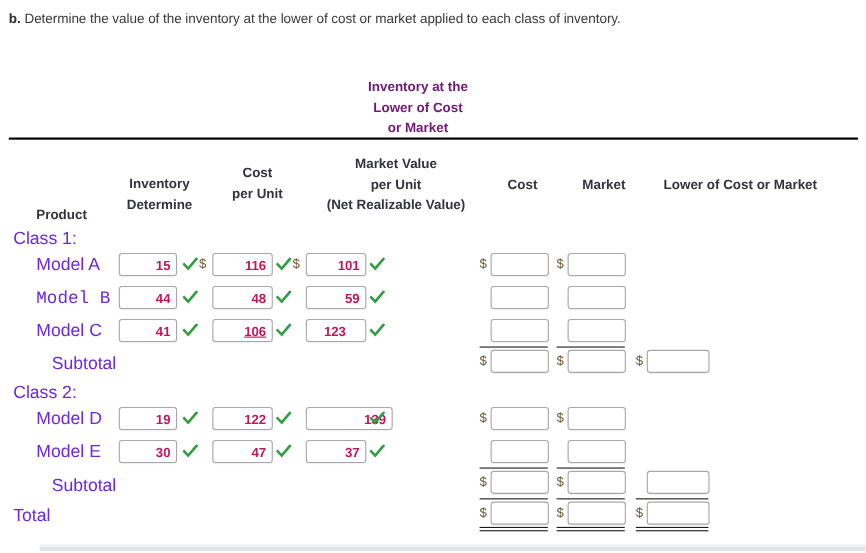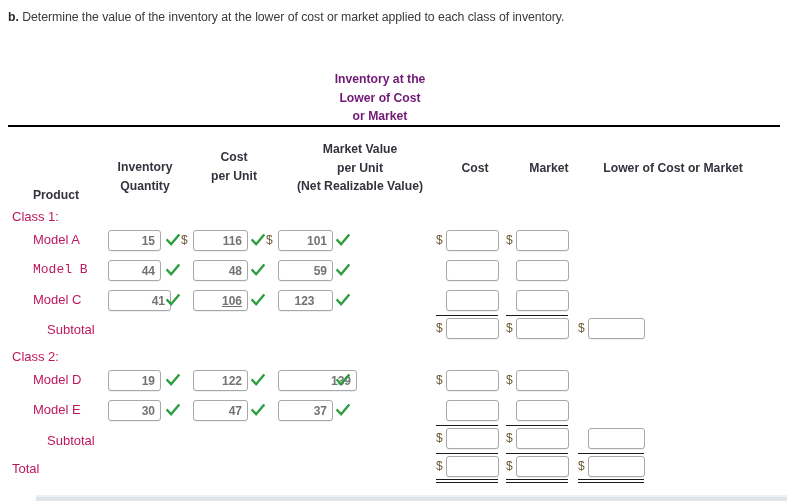--- a/index.html
+++ b/index.html
@@ -45,40 +45,40 @@
   .ch-product{left:14px;top:186px;width:84px;}
   .ch-qty{left:100px;top:158px;width:90px;}
   .ch-cost-unit{left:192px;top:148px;width:84px;}
   .ch-mkt-unit{left:272px;top:140px;width:176px;}
   .ch-cost{left:438px;top:159px;width:74px;}
   .ch-market{left:512px;top:159px;width:74px;}
   .ch-lcm{left:588px;top:159px;width:170px;}
 
   
   .rowlabel{
-    position:absolute;font-size:13px;color:#be185d;
+    position:absolute;font-size:16px;color:#6d28d9;
     white-space:nowrap;
   }
   .lbl-class{left:12px;}
   .lbl-model{left:33px;}
   .lbl-sub{left:47px;}
   .lbl-total{left:12px;}
 
   
   .box{
     position:absolute;
     box-sizing:border-box;
     height:21px;
     border:1px solid #a8a8a8;
     border-radius:3px;
     background:#ffffff;
     font-family:"Liberation Sans","DejaVu Sans",sans-serif;
     font-size:12px;
     font-weight:bold;
-    color:#737373;
+    color:#be185d;
     text-align:right;
     padding:0 5px 0 3px;
     line-height:19px;
     box-shadow:0 1px 0 rgba(0,0,0,0.06);
     outline:none;
   }
   .box.empty{font-weight:normal;}
 
   
   .dollar{
@@ -130,21 +130,21 @@
     <div>Lower of Cost</div>
     <div>or Market</div>
   </div>
 
   <div class="rule-top"></div>
 
   <div class="colhead ch-product">Product</div>
 
   <div class="colhead ch-qty">
     <div>Inventory</div>
-    <div>Quantity</div>
+    <div>Determine</div>
   </div>
 
   <div class="colhead ch-cost-unit">
     <div>Cost</div>
     <div>per Unit</div>
   </div>
 
   <div class="colhead ch-mkt-unit">
     <div>Market Value</div>
     <div>per Unit</div>
@@ -197,21 +197,21 @@
       </div>
       <input type="text" class="box" value="59" style="left: 278px; top: 260px; width: 55px;">
       <div class="check" style="left: 336px; top: 260px;">
         <svg width="14" height="13" viewBox="0 0 14 13">
           <path d="M1.4 6.3 L5.1 10.2 L12.6 1.3" fill="none" stroke="#2f9e41" stroke-width="2.4" stroke-linecap="square" stroke-linejoin="miter"></path>
         </svg>
       </div>
       <input type="text" class="box empty" style="left: 446px; top: 260px; width: 53px;">
       <input type="text" class="box empty" style="left: 516px; top: 260px; width: 53px;">
       <div class="rowlabel lbl-model" style="top: 292px;">Model C</div>
-      <input type="text" class="box" value="41" style="left: 108px; top: 290px; width: 63px;">
+      <input type="text" class="box" value="41" style="left: 108px; top: 290px; width: 53px;">
       <div class="check" style="left: 166px; top: 290px;">
         <svg width="14" height="13" viewBox="0 0 14 13">
           <path d="M1.4 6.3 L5.1 10.2 L12.6 1.3" fill="none" stroke="#2f9e41" stroke-width="2.4" stroke-linecap="square" stroke-linejoin="miter"></path>
         </svg>
       </div>
       <input type="text" class="box" value="106" style="left: 193px; top: 290px; width: 55px; text-decoration: underline;">
       <div class="check" style="left: 251px; top: 290px;">
         <svg width="14" height="13" viewBox="0 0 14 13">
           <path d="M1.4 6.3 L5.1 10.2 L12.6 1.3" fill="none" stroke="#2f9e41" stroke-width="2.4" stroke-linecap="square" stroke-linejoin="miter"></path>
         </svg>

